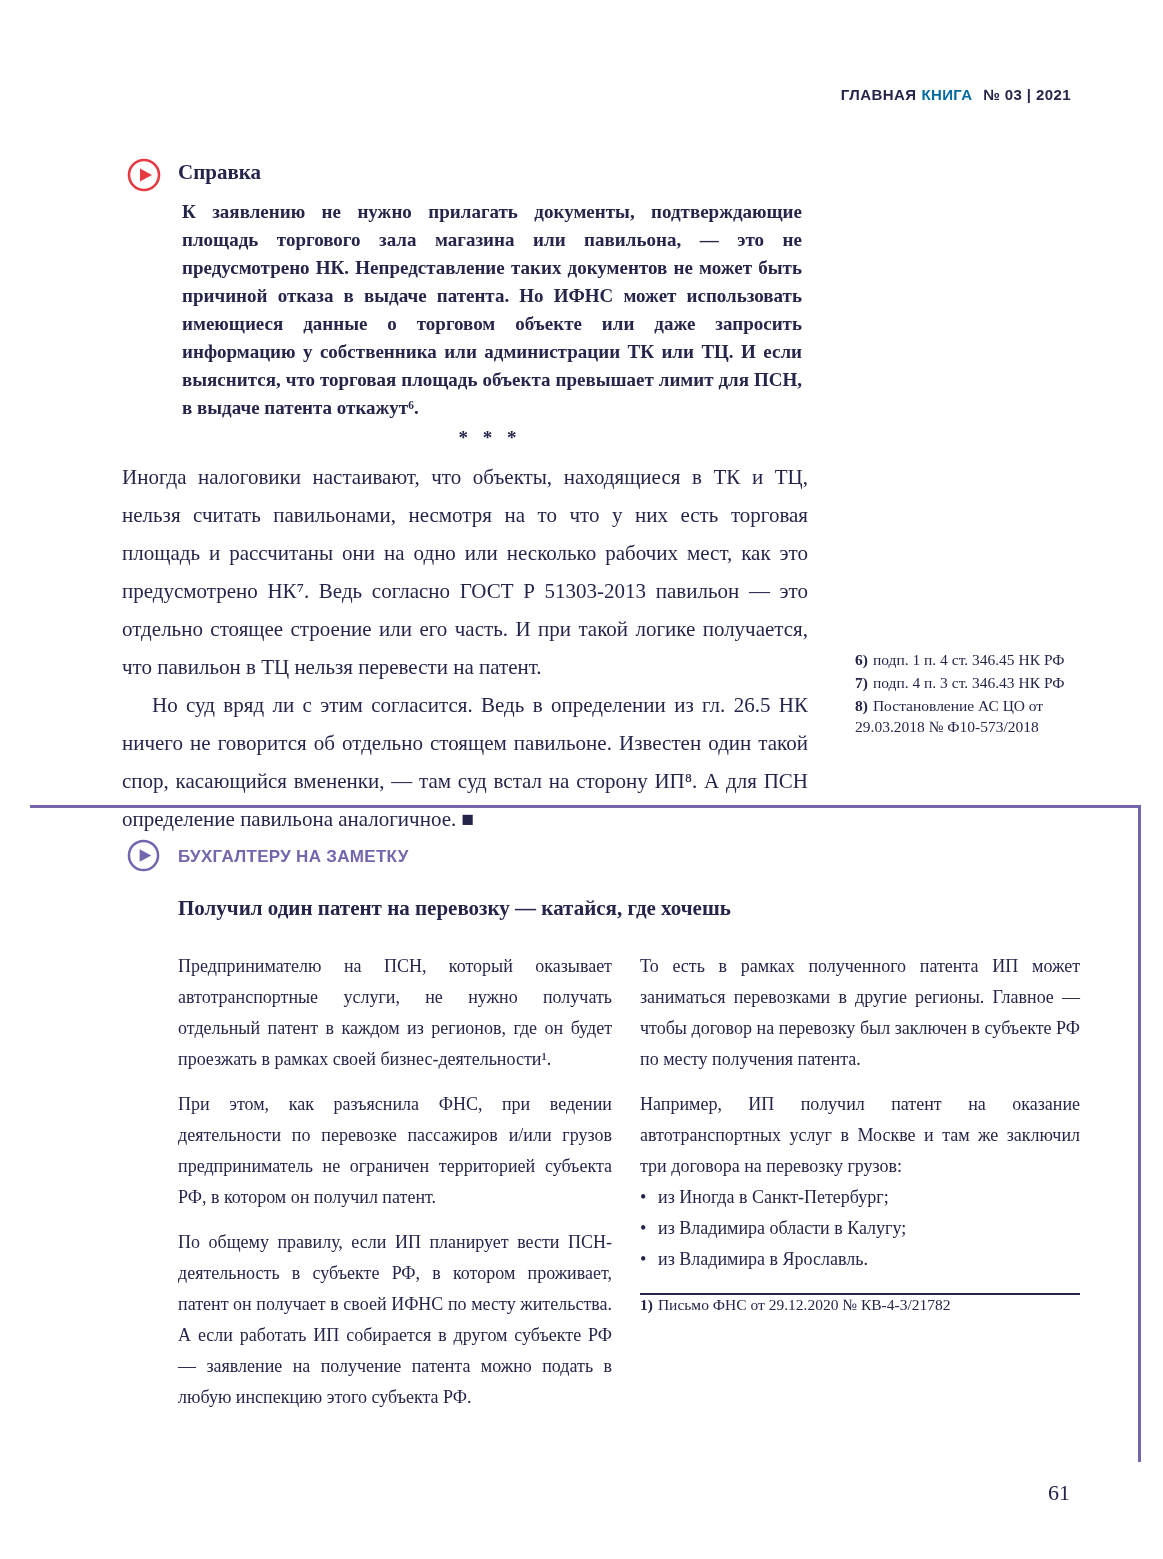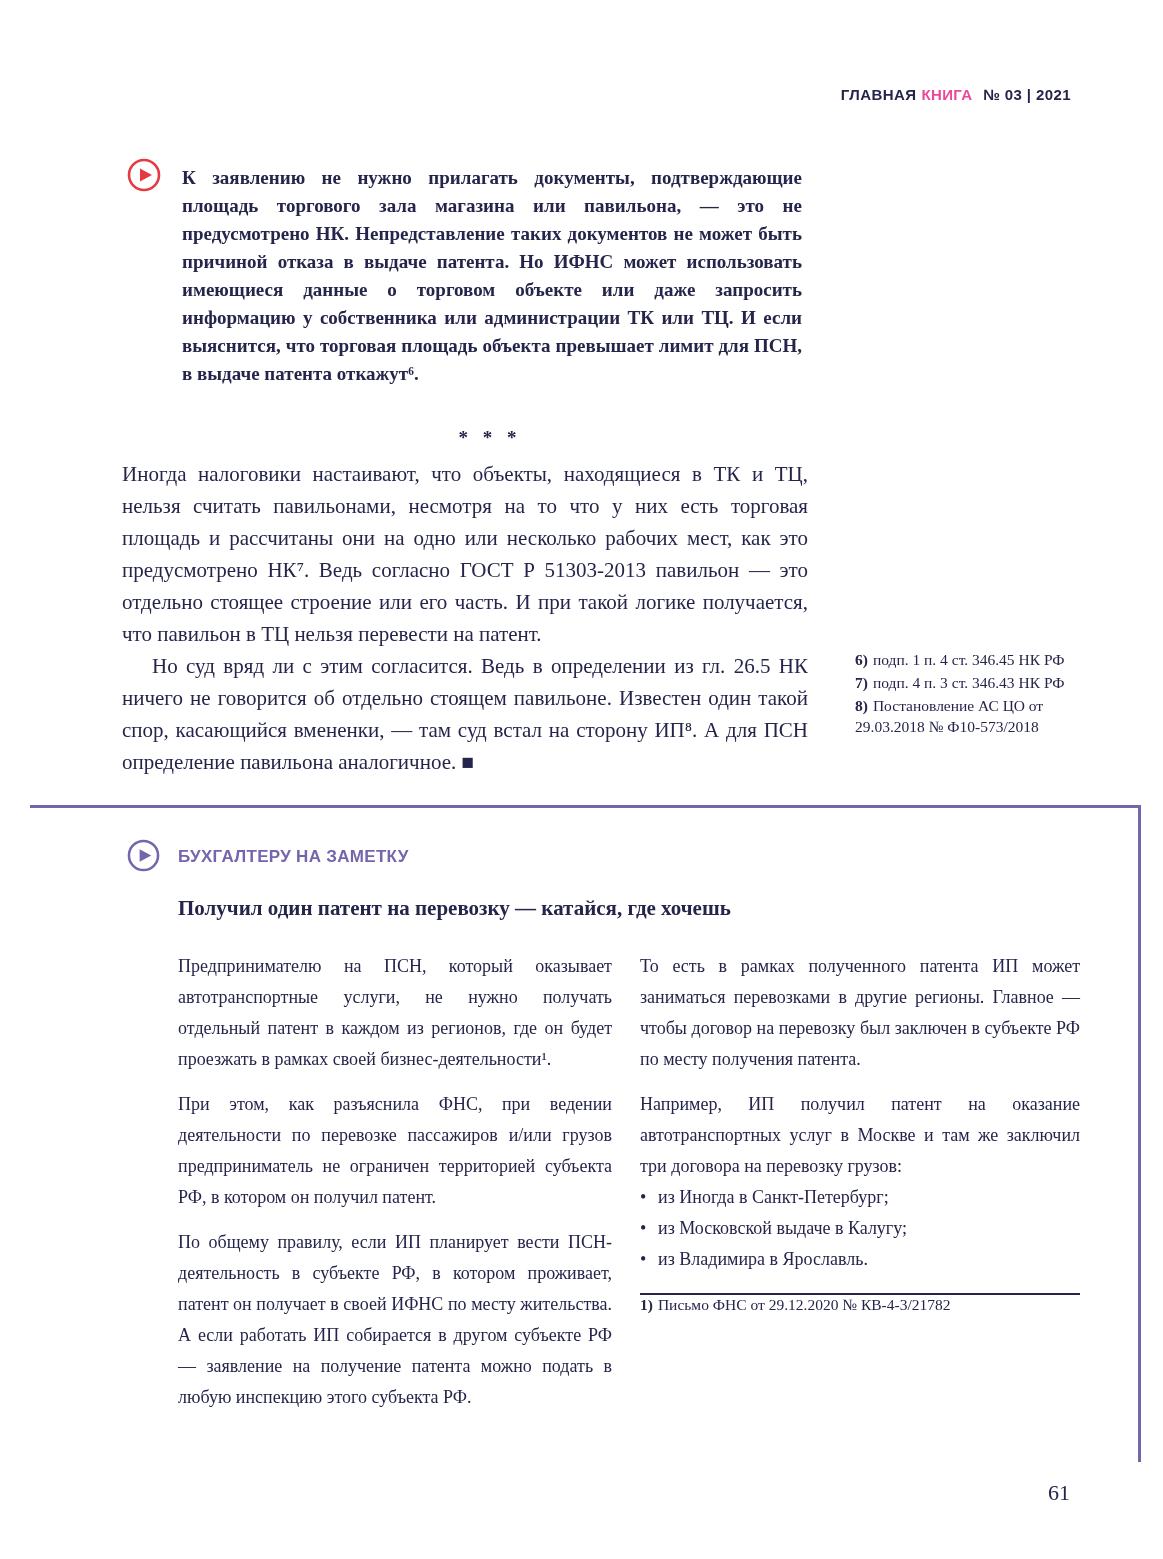--- a/index.html
+++ b/index.html
@@ -18,21 +18,21 @@
     position: absolute;
     top: 86px;
     right: 92px;
     font-family: "Liberation Sans", "DejaVu Sans", sans-serif;
     font-weight: bold;
     font-size: 15px;
     letter-spacing: 0.4px;
     color: #25254b;
     white-space: nowrap;
   }
-  .issue-header .brand-accent { color: #ec4899; }
+  .issue-header .brand-accent { color: #0369a1; }
   .issue-header .brand-main { margin-right: 5px; }
   .issue-header .issue-no { margin-left: 6px; }
 
   
   .spravka-icon {
     position: absolute;
     left: 127px;
     top: 158px;
     width: 34px;
     height: 34px;
@@ -69,21 +69,21 @@
     letter-spacing: 5px;
   }
 
   
   .article {
     position: absolute;
     left: 122px;
     top: 458px;
     width: 686px;
     font-size: 21px;
-    line-height: 32px;
+    line-height: 38px;
     text-align: justify;
   }
   .article p { margin: 0; }
   .article p + p { text-indent: 30px; }
 
   
   .side-footnotes {
     position: absolute;
     left: 855px;
     top: 649px;
@@ -183,20 +183,21 @@
     <span class="issue-no">№ 03 | 2021</span>
   </div>
 
   <span class="spravka-icon">
     <svg viewBox="0 0 34 34" width="34" height="34" aria-hidden="true">
       <circle cx="17" cy="17" r="15" fill="none" stroke="currentColor" stroke-width="2.6"></circle>
       <path d="M13 10.5 L25 17 L13 23.5 Z" fill="currentColor"></path>
     </svg>
   </span>
   <div class="spravka">
+    <p class="spravka-title">Справка</p>
     <p class="spravka-body">К заявлению не нужно прилагать документы, подтверждающие площадь торгового зала магазина или павильона, — это не предусмотрено НК. Непредставление таких документов не может быть причиной отказа в выдаче патента. Но ИФНС может использовать имеющиеся данные о торговом объекте или даже запросить информацию у собственника или администрации ТК или ТЦ. И если выяснится, что торговая площадь объекта превышает лимит для ПСН, в выдаче патента откажут⁶.</p>
   </div>
 
   <div class="separator">* * *</div>
 
   <div class="article">
     <p>Иногда налоговики настаивают, что объекты, находящиеся в ТК и ТЦ, нельзя считать павильонами, несмотря на то что у них есть торговая площадь и рассчитаны они на одно или несколько рабочих мест, как это предусмотрено НК⁷. Ведь согласно ГОСТ Р 51303-2013 павильон — это отдельно стоящее строение или его часть. И при такой логике получается, что павильон в ТЦ нельзя перевести на патент.</p>
     <p>Но суд вряд ли с этим согласится. Ведь в определении из гл. 26.5 НК ничего не говорится об отдельно стоящем павильоне. Известен один такой спор, касающийся вмененки, — там суд встал на сторону ИП⁸. А для ПСН определение павильона аналогичное. ■</p>
   </div>
 
@@ -225,21 +226,21 @@
       <div class="note-col note-col-right">
         <p>То есть в рамках полученного патента ИП может заниматься перевозками в другие регионы. Главное — чтобы договор на перевозку был заключен в субъекте РФ по месту получения патента.</p>
         <p class="tight">Например, ИП получил патент на оказание автотранспортных услуг в Москве и там же заключил три договора на перевозку грузов:</p>
         <div class="bullet-list">
           <div class="bullet-row">
             <span class="bullet-marker">•</span>
             <span>из Иногда в Санкт-Петербург;</span>
           </div>
           <div class="bullet-row">
             <span class="bullet-marker">•</span>
-            <span>из Московской выдаче в Калугу;</span>
+            <span>из Владимира области в Калугу;</span>
           </div>
           <div class="bullet-row">
             <span class="bullet-marker">•</span>
             <span>из Владимира в Ярославль.</span>
           </div>
         </div>
         <hr class="note-rule">
         <p class="note-footnote"><span class="fn-num">1)</span><span>Письмо ФНС от 29.12.2020 № КВ-4-3/21782</span></p>
       </div>
     </div>

